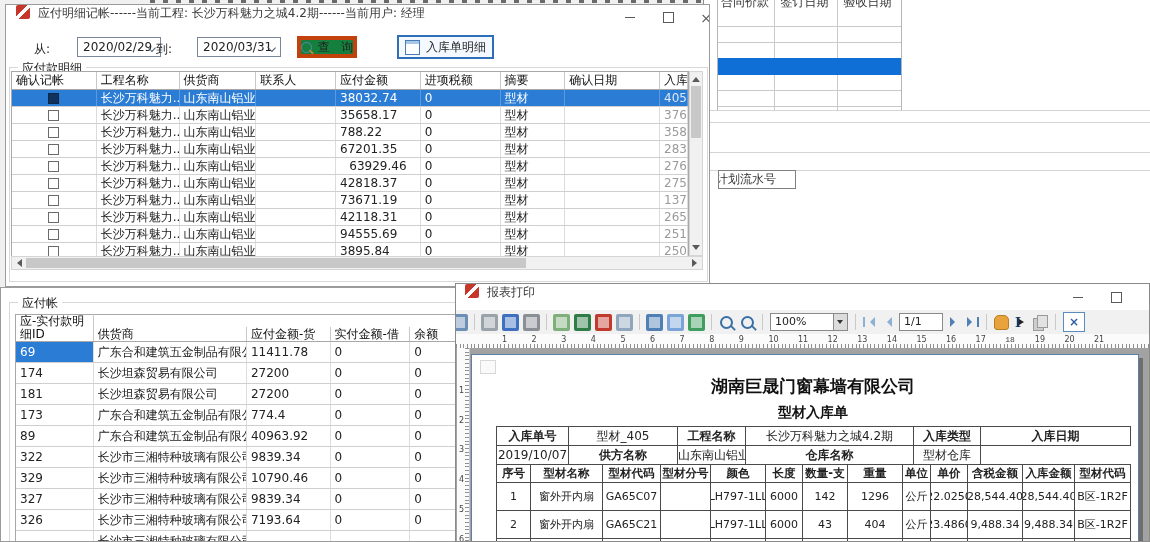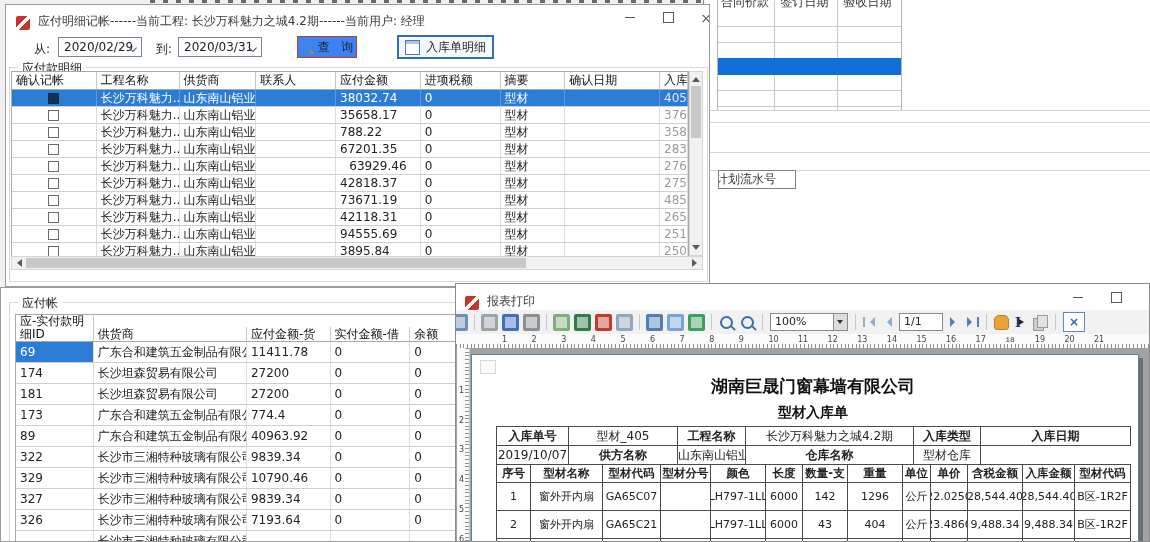--- a/index.html
+++ b/index.html
@@ -13,34 +13,34 @@
   .bgrow{position:absolute;left:0;width:183px;height:16px;border-bottom:1px solid #c9c9c9;}
   .bgrow.sel{background:#0f6fd7;border-bottom-color:#0f6fd7;}
   .bgv{position:absolute;top:0;width:1px;height:110px;background:#c9c9c9;}
   .bgline{position:absolute;left:0;width:447px;height:1px;background:#d4d4d4;}
   .bgfield{position:absolute;left:14px;top:170px;width:76px;height:17px;border:1px solid #7f7f7f;background:#fff;overflow:hidden;line-height:16px;}
   .bgfield span{margin-left:-3px;white-space:nowrap;font-size:12px;color:#333;}
   .top-dashes{position:absolute;left:150px;top:0;width:555px;height:3px;
     background:repeating-linear-gradient(90deg,#6a6a6a 0 5px,transparent 5px 13px);}
   
   .win{position:absolute;background:#fff;border:1px solid #9b9b9b;box-sizing:border-box;overflow:hidden;}
-  .titlebar{position:absolute;left:0;top:0;right:0;height:25px;background:#fff;display:flex;align-items:flex-end;}
+  .titlebar{position:absolute;left:0;top:0;right:0;height:25px;background:#fff;display:flex;align-items:flex-start;}
   .appicon{width:14px;height:14px;border-radius:2px;background:#c6362a;margin-left:10px;flex:none;
     background-image:linear-gradient(135deg,transparent 42%,#fff 42%,#fff 58%,transparent 58%);}
   .wtitle{margin-left:8px;color:#3a3a3a;font-size:12px;white-space:nowrap;}
   .winbtn{position:absolute;top:0;width:36px;height:25px;display:flex;align-items:center;justify-content:center;color:#5a5a5a;}
   .glyph-min{width:10px;height:1px;background:#5a5a5a;}
   .glyph-max{width:9px;height:9px;border:1px solid #5a5a5a;}
   .glyph-x{font-size:14px;line-height:14px;color:#5a5a5a;}
   
   .combo{position:absolute;height:20px;background:#fff;border:1px solid #7a869a;box-sizing:border-box;
-    display:flex;align-items:center;padding:0 18px 0 5px;font-size:12px;color:#222;}
+    display:flex;align-items:center;padding:0 18px 0 5px;font-size:12px;color:#222;margin-left:19px;}
   .combo .chev{position:absolute;right:5px;top:6px;width:6px;height:6px;border-right:1.5px solid #49586b;border-bottom:1.5px solid #49586b;transform:rotate(45deg) scaleY(.8);}
   .btn{position:absolute;box-sizing:border-box;display:flex;align-items:center;justify-content:center;gap:6px;
-    background:#3b82f6;border:1px solid #c2410c;font-size:12px;color:#222;white-space:pre;}
+    background:#15803d;border:4px solid #c2410c;font-size:12px;color:#222;white-space:pre;}
   .btn.primary{border:2px solid #2f6fba;background:#f4f9ff;}
   .mag{width:9px;height:9px;border:1.5px solid #5b86b8;border-radius:50%;position:relative;flex:none;}
   .mag:after{content:"";position:absolute;left:7px;top:8px;width:5px;height:1.5px;background:#b08a3e;transform:rotate(45deg);}
   .wicon{width:13px;height:13px;border:1px solid #4a7ab5;background:#fff;flex:none;position:relative;}
   .wicon:before{content:"";position:absolute;left:0;top:0;right:0;height:3px;background:#a8c8e8;}
   .groupbox{position:absolute;border:1px solid #d8d8d8;box-sizing:border-box;}
   .gblabel{position:absolute;top:-8px;left:8px;background:#fff;padding:0 4px;font-size:12px;color:#222;}
   
   .ghead{position:absolute;display:flex;background:#fff;border:1px solid #a8a8a8;box-sizing:border-box;align-items:flex-end;}
   .ghead .hc{box-sizing:border-box;border-right:1px solid #c8c8c8;padding:0 4px;color:#111;overflow:hidden;white-space:nowrap;}
@@ -273,21 +273,21 @@
           <div class="gc" style="width: 85px; display: flex;">
             <div class="cb"></div>
           </div>
           <div class="gc" style="width: 83px;">长沙万科魅力...</div>
           <div class="gc" style="width: 77px;">山东南山铝业...</div>
           <div class="gc" style="width: 80px;"></div>
           <div class="gc" style="width: 85px;">73671.19</div>
           <div class="gc" style="width: 80px;">0</div>
           <div class="gc" style="width: 65px;">型材</div>
           <div class="gc" style="width: 95px;"></div>
-          <div class="gc dim" style="width: 28px;">485</div>
+          <div class="gc dim" style="width: 28px;">137</div>
         </div>
         <div class="grow" style="height: 17px; line-height: 16px;">
           <div class="gc" style="width: 85px; display: flex;">
             <div class="cb"></div>
           </div>
           <div class="gc" style="width: 83px;">长沙万科魅力...</div>
           <div class="gc" style="width: 77px;">山东南山铝业...</div>
           <div class="gc" style="width: 80px;"></div>
           <div class="gc" style="width: 85px;">42118.31</div>
           <div class="gc" style="width: 80px;">0</div>

